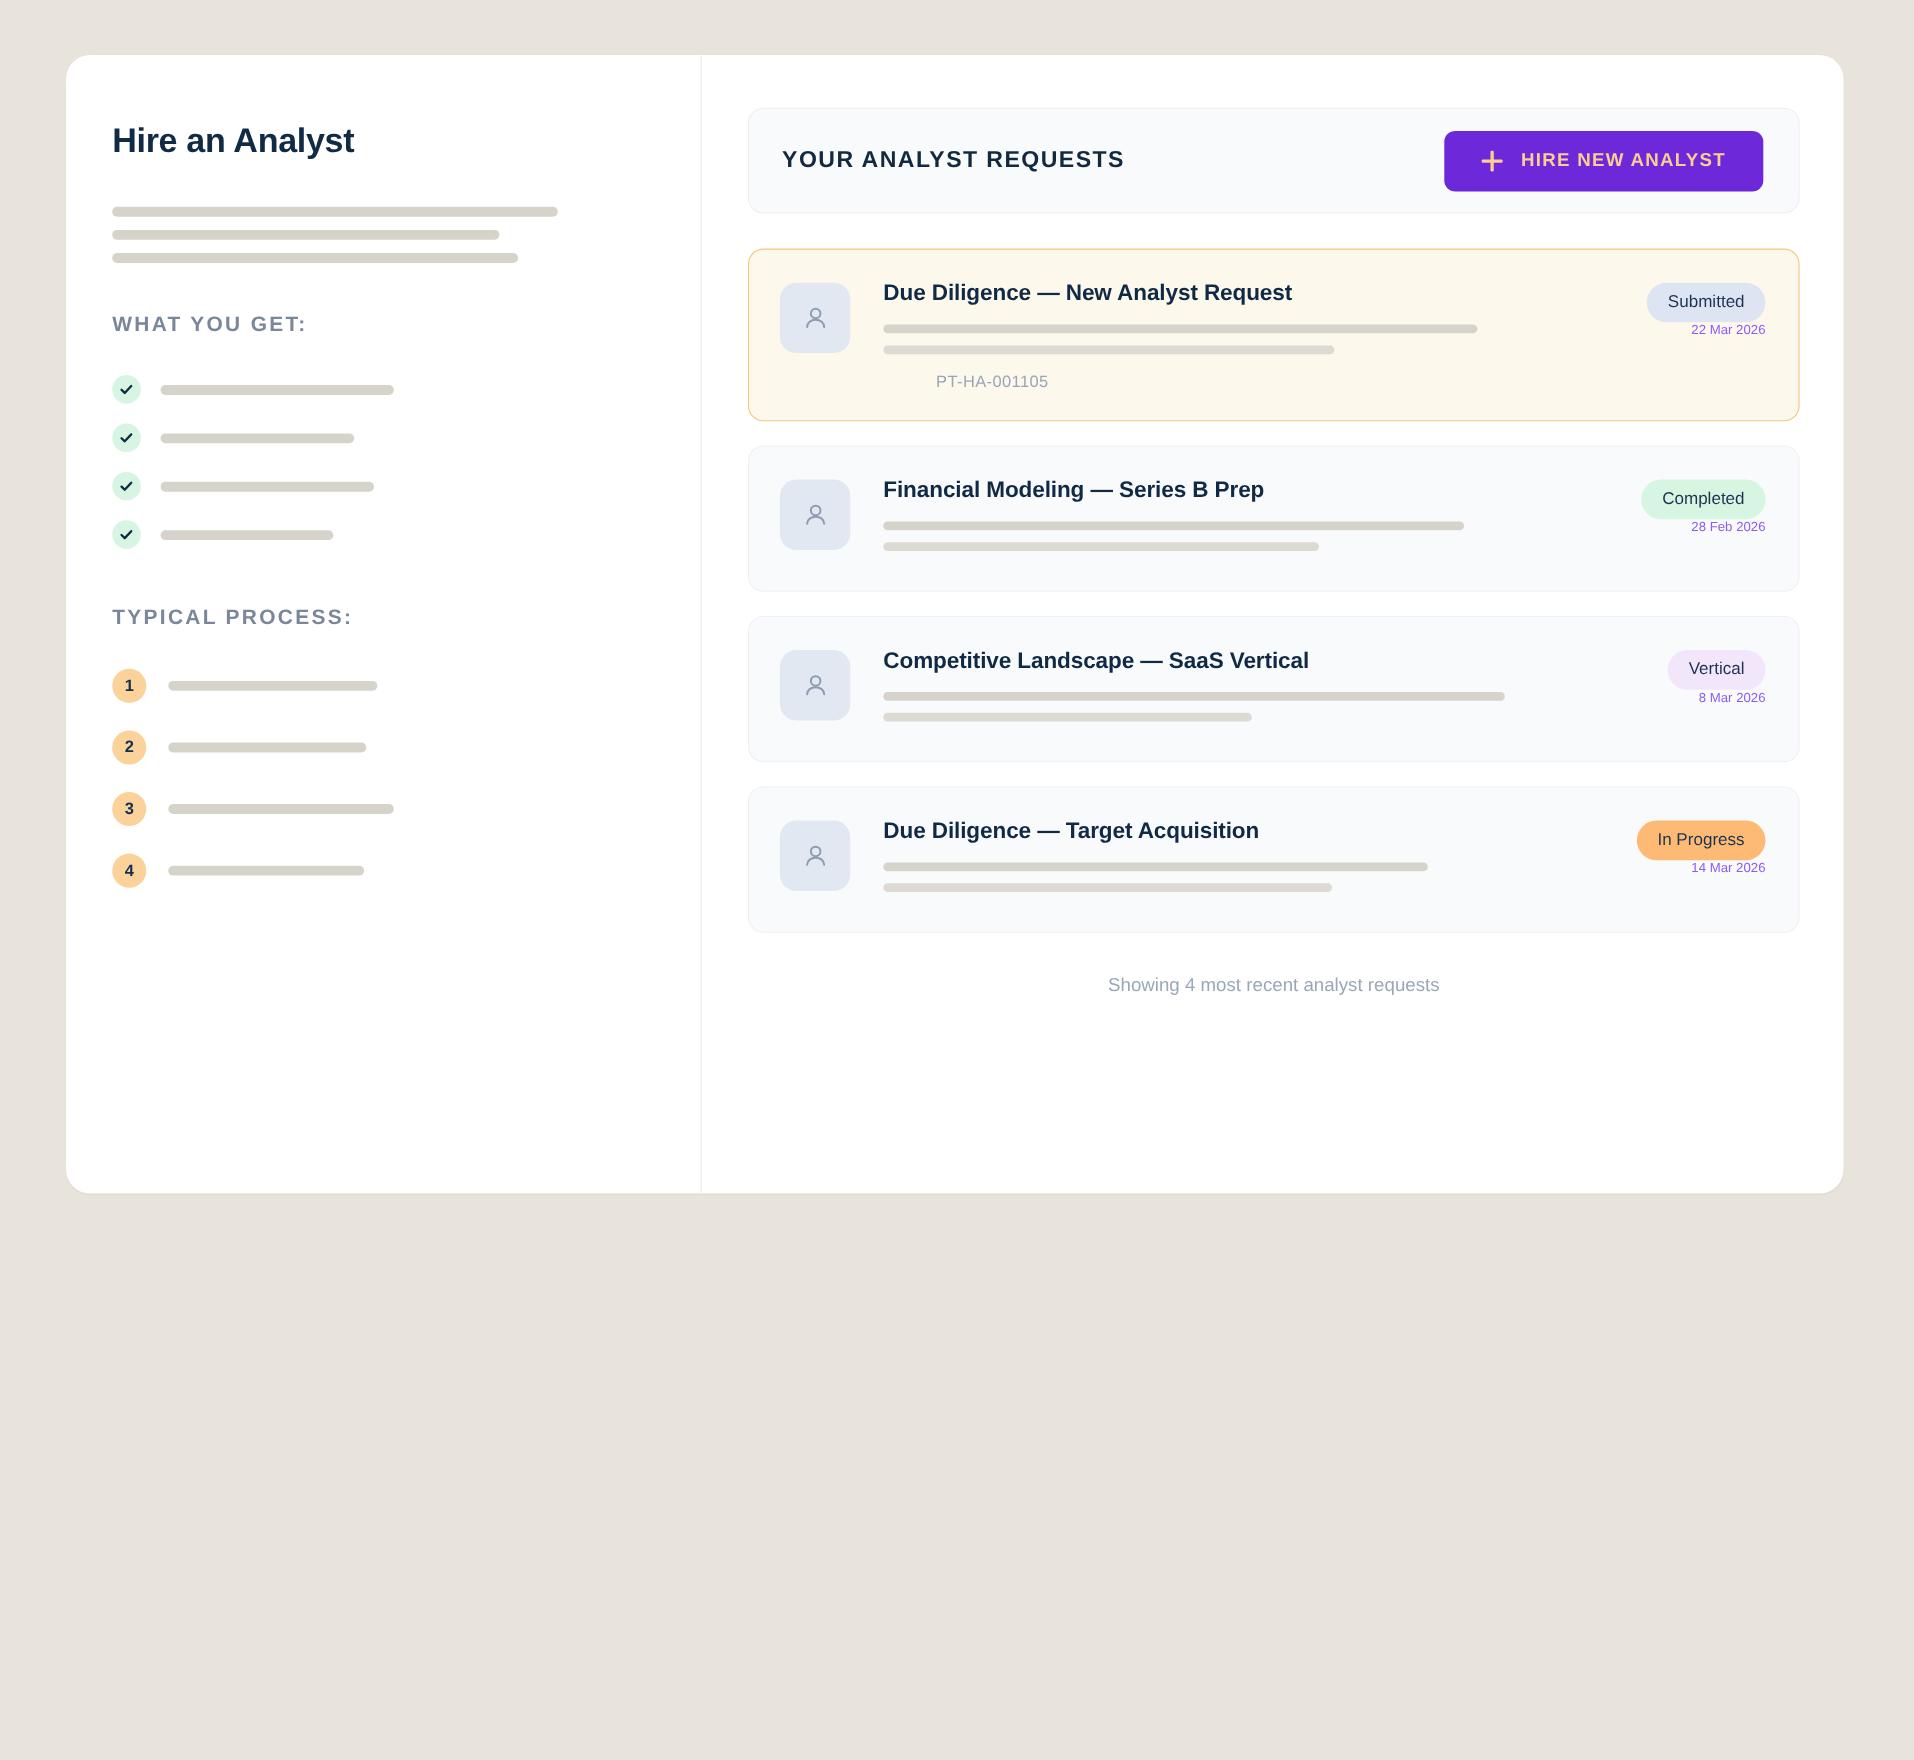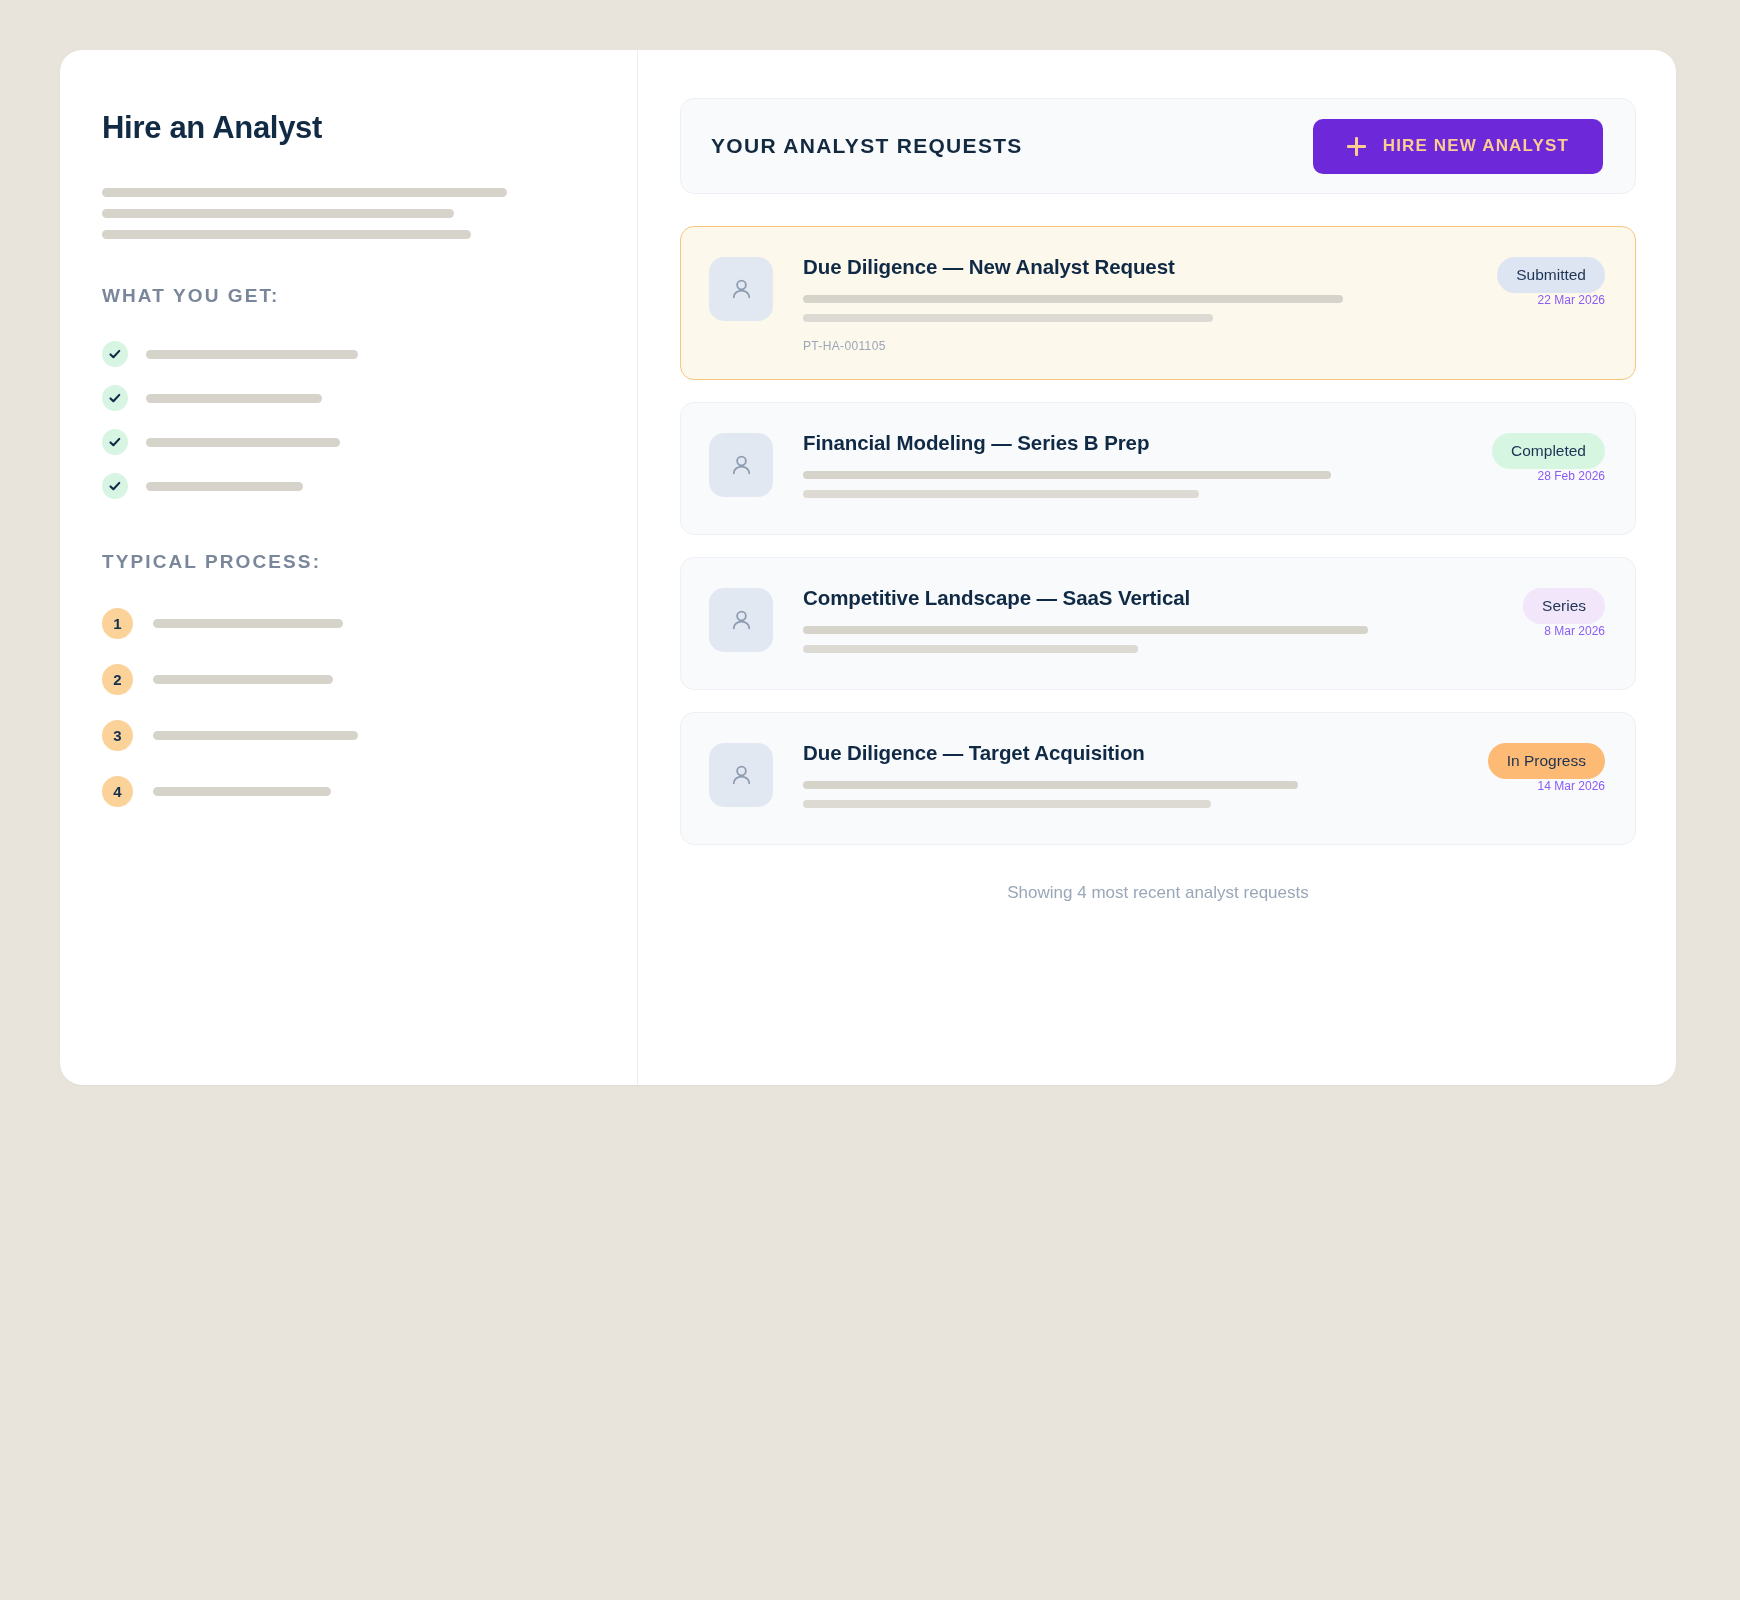--- a/index.html
+++ b/index.html
@@ -215,23 +215,24 @@
     color: #102a45;
     letter-spacing: -0.1px;
     margin-bottom: 16px;
   }
 
   .card-skel-1 { width: 540px; max-width: 92%; margin-bottom: 11px; height: 8px; border-radius: 4px; background: #d6d3cb; }
   .card-skel-2 { width: 410px; max-width: 70%; height: 8px; border-radius: 4px; background: #dcdad3; }
 
   .card-ref {
     margin-top: 17px;
-    font-size: 12px;
+    font-size: 15px;
     color: #9aa6b8;
     letter-spacing: 0.35px;
+    margin-left: 48px;
   }
 
   .card-meta {
     flex: 0 0 auto;
     display: flex;
     flex-direction: column;
     align-items: flex-end;
     padding-top: 4px;
     min-width: 160px;
   }
@@ -390,21 +391,21 @@
             <circle cx="12" cy="8.3" r="3.6" stroke="#8e9cb2" stroke-width="1.5"></circle>
             <path d="M5.6 18.4c0-3.3 2.9-5.4 6.4-5.4s6.4 2.1 6.4 5.4" stroke="#8e9cb2" stroke-width="1.5" stroke-linecap="round"></path>
           </svg>
         </span>
         <div class="card-body">
           <div class="card-title">Competitive Landscape — SaaS Vertical</div>
           <div class="card-skel-1" style="width:565px;"></div>
           <div class="card-skel-2" style="width:335px;"></div>
         </div>
         <div class="card-meta">
-          <span class="badge matched">Series</span>
+          <span class="badge matched">Vertical</span>
           <span class="card-date">8 Mar 2026</span>
         </div>
       </div>
 
       <div class="request-card">
         <span class="avatar">
           <svg width="29" height="29" viewBox="0 0 24 24" fill="none">
             <circle cx="12" cy="8.3" r="3.6" stroke="#8e9cb2" stroke-width="1.5"></circle>
             <path d="M5.6 18.4c0-3.3 2.9-5.4 6.4-5.4s6.4 2.1 6.4 5.4" stroke="#8e9cb2" stroke-width="1.5" stroke-linecap="round"></path>
           </svg>

